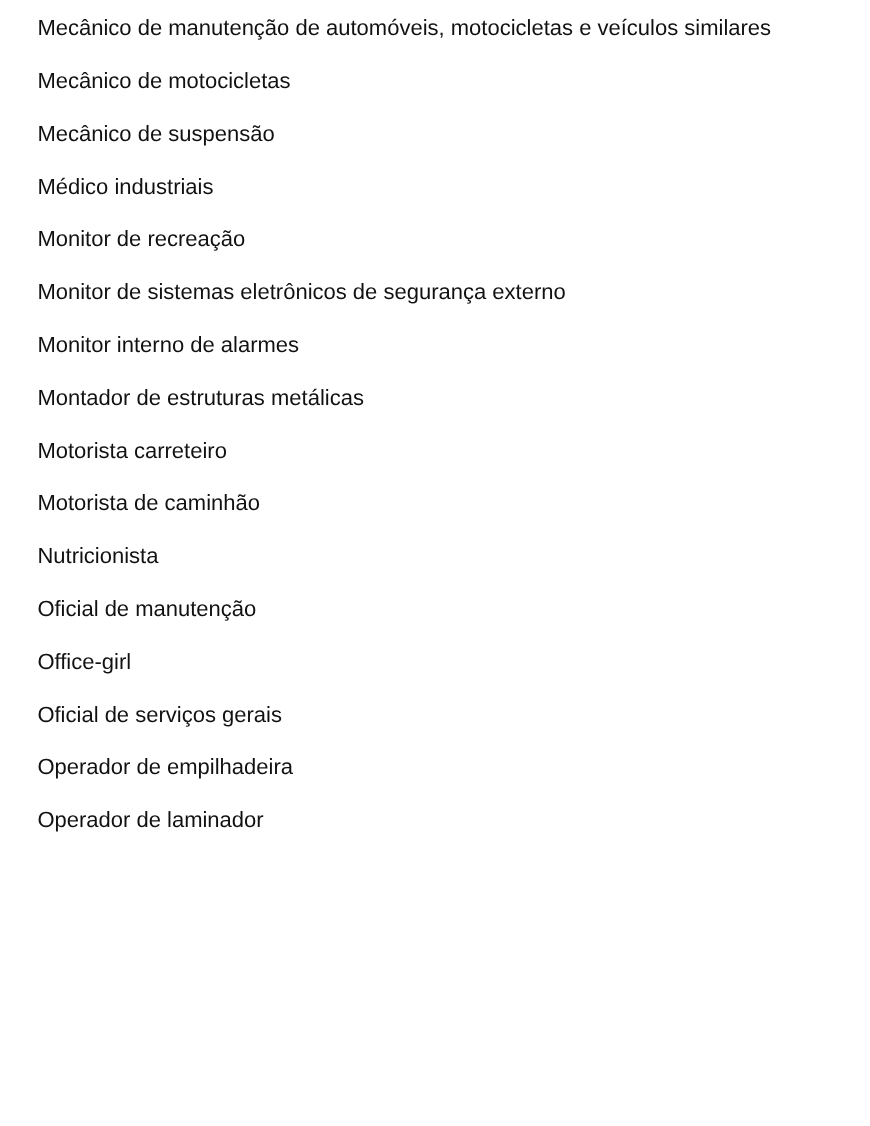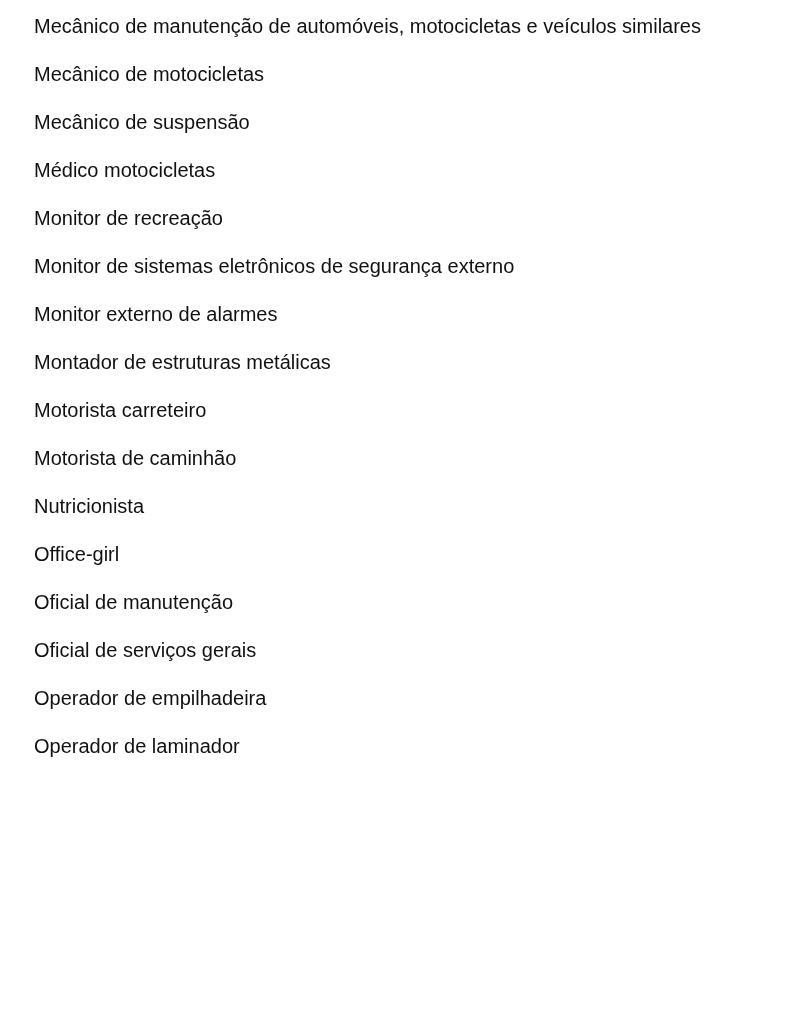--- a/index.html
+++ b/index.html
@@ -31,26 +31,26 @@
       letter-spacing: 0px;
     }
   </style>
 </head>
 <body>
 
 <ul class="doc-list">
   <li class="doc-item">Mecânico de manutenção de automóveis, motocicletas e veículos similares</li>
   <li class="doc-item">Mecânico de motocicletas</li>
   <li class="doc-item">Mecânico de suspensão</li>
-  <li class="doc-item">Médico motocicletas</li>
+  <li class="doc-item">Médico industriais</li>
   <li class="doc-item">Monitor de recreação</li>
   <li class="doc-item">Monitor de sistemas eletrônicos de segurança externo</li>
-  <li class="doc-item">Monitor externo de alarmes</li>
+  <li class="doc-item">Monitor interno de alarmes</li>
   <li class="doc-item">Montador de estruturas metálicas</li>
   <li class="doc-item">Motorista carreteiro</li>
   <li class="doc-item">Motorista de caminhão</li>
   <li class="doc-item">Nutricionista</li>
+  <li class="doc-item">Oficial de manutenção</li>
   <li class="doc-item">Office-girl</li>
-  <li class="doc-item">Oficial de manutenção</li>
   <li class="doc-item">Oficial de serviços gerais</li>
   <li class="doc-item">Operador de empilhadeira</li>
   <li class="doc-item">Operador de laminador</li>
 </ul>
 
 </body></html>

